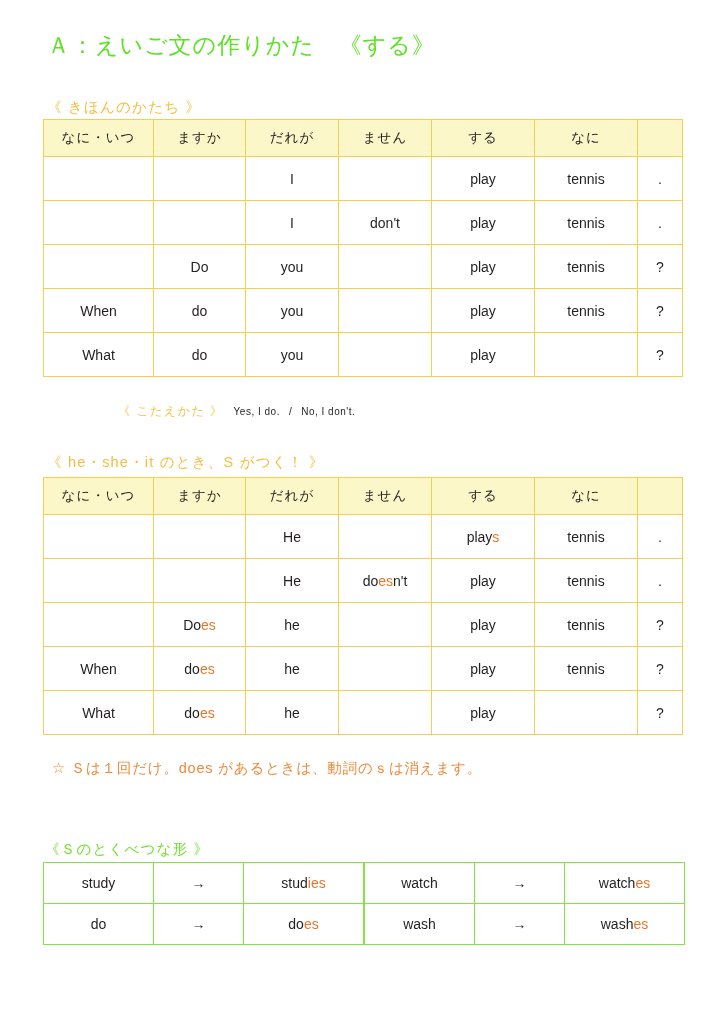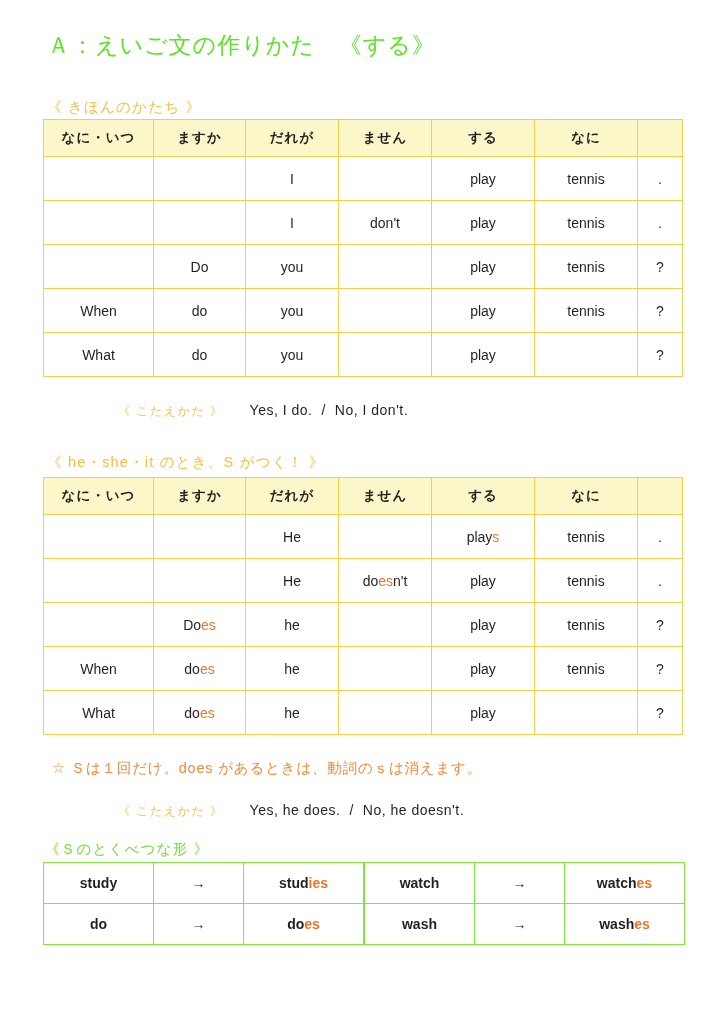--- a/index.html
+++ b/index.html
@@ -52,21 +52,20 @@
     background: #ffffff;
   }
   .tbl.yellow td, .tbl.yellow th {
     border: 1px solid #f7cf4e;
   }
   .tbl.yellow thead td {
     background: #fbf7c8;
     height: 36px;
     font-size: 13.5px;
     letter-spacing: 1px;
-    font-weight: bold;
   }
   .tbl.yellow tbody td {
     height: 43px;
     font-size: 14px;
   }
   .tbl td {
     text-align: center;
     vertical-align: middle;
     padding: 0;
   }
@@ -81,23 +80,23 @@
     font-size: 14px;
   }
   .ans-label {
     color: #f6c24a;
     font-size: 12px;
     letter-spacing: 1.5px;
     margin-top: 14px;
   }
   .ans-text {
     color: #231f20;
-    font-size: 14px;
+    font-size: 10px;
     letter-spacing: 0.5px;
-    margin-left: 26px;
+    margin-left: 10px;
   }
   .ans-text .slash { margin: 0 9px; color: #231f20; }
 
   
   .note {
     position: absolute;
     color: #ec8b3c;
     font-size: 14.5px;
     letter-spacing: 0.8px;
     white-space: nowrap;
@@ -112,21 +111,20 @@
     border-collapse: collapse;
     table-layout: fixed;
   }
   .word-col td {
     border: 1px solid #7ee83f;
     height: 40px;
     font-size: 14px;
     text-align: center;
     vertical-align: middle;
     padding: 0;
-    font-weight: bold;
   }
   .arrow { font-size: 13px; }
 </style>
 </head>
 <body>
 
 <div class="page">
 
   <div class="page-title">Ａ：えいご文の作りかた　《する》</div>
 
@@ -273,23 +271,20 @@
           <td></td>
           <td><span>play</span></td>
           <td></td>
           <td><span>?</span></td>
         </tr>
       </tbody>
   </table>
 
   <div class="note" style="left:52px; top:759px;">☆ Ｓは１回だけ。does があるときは、動詞のｓは消えます。</div>
 
-  <div class="ans-line" style="left:118px; top:802px;">
-    <span class="ans-label">《 こたえかた 》</span><span class="ans-text"><span>Yes, he does.</span><span class="slash">/</span><span>No, he doesn't.</span></span>
-  </div>
 
   <div class="sec-head green" style="left:45px; top:840px;">《Ｓのとくべつな形 》</div>
 
   <div class="word-tbl-wrap" style="left:43px; top:862px;">
     <table class="word-col" id="wordsLeft">
       <colgroup>
           <col style="width:110px">
           <col style="width:90px">
           <col style="width:120px">
         </colgroup>

